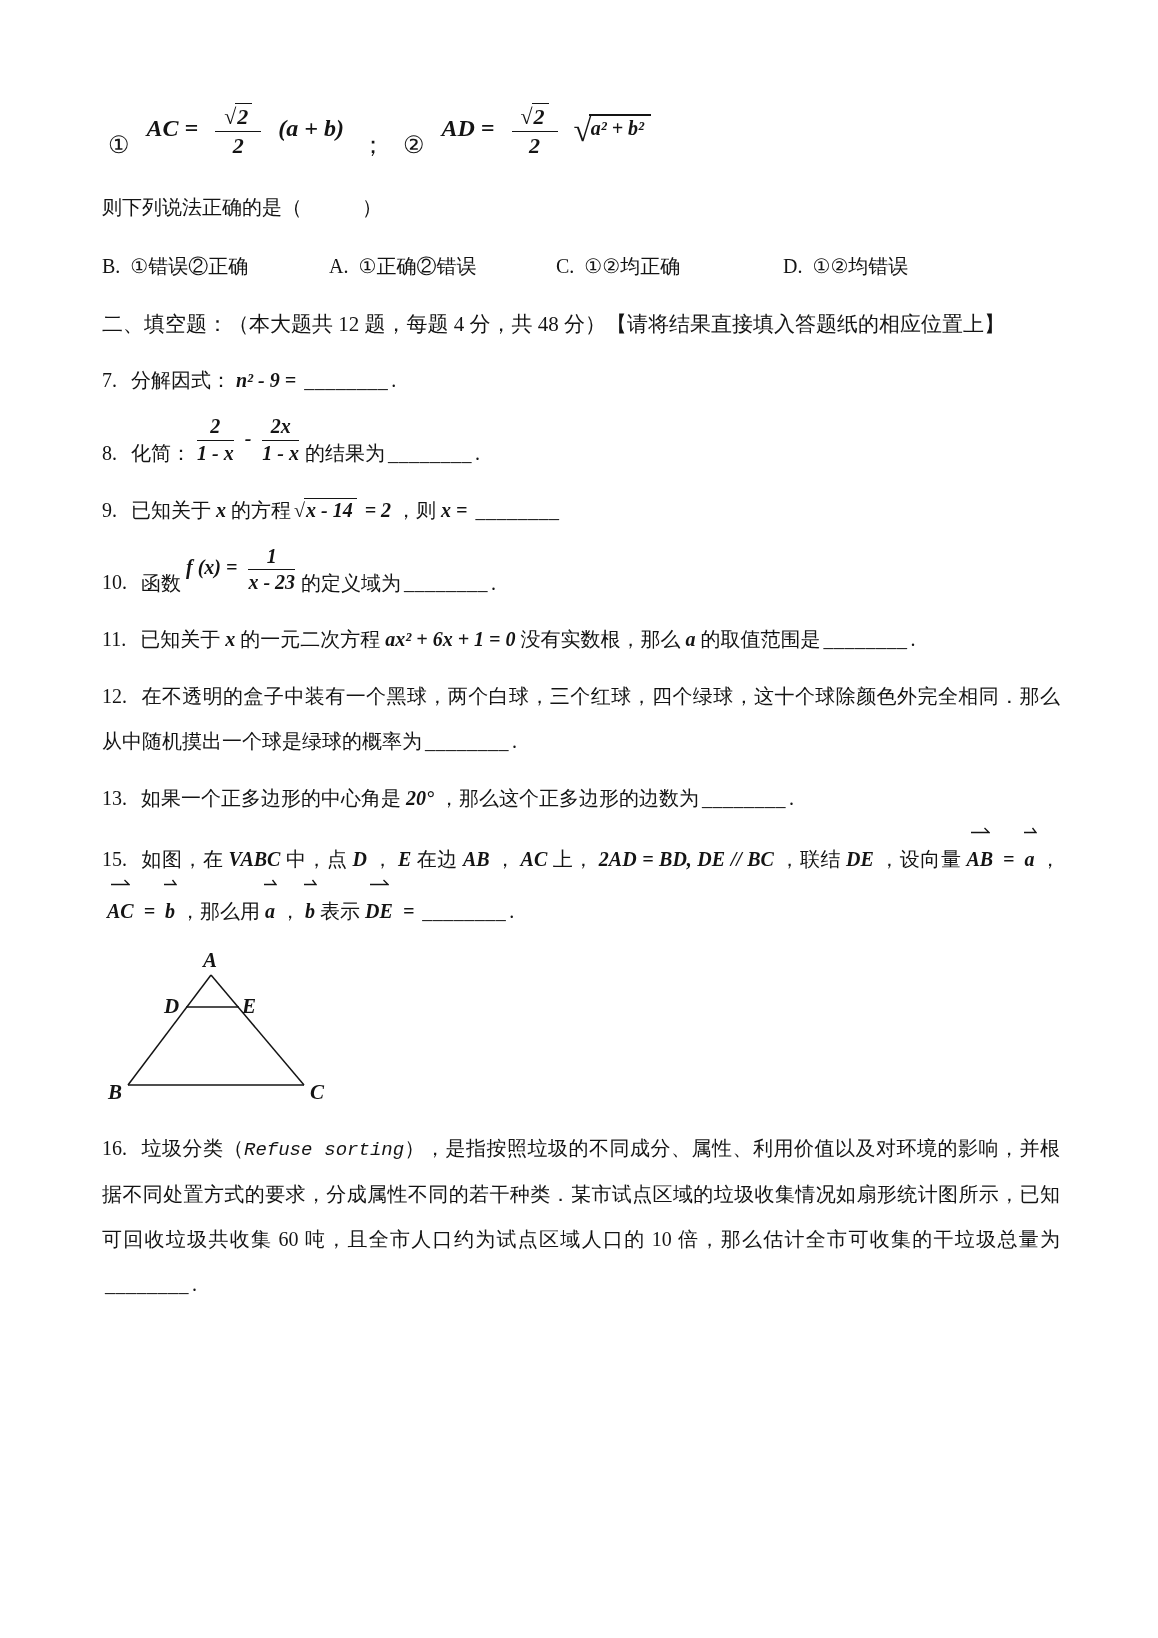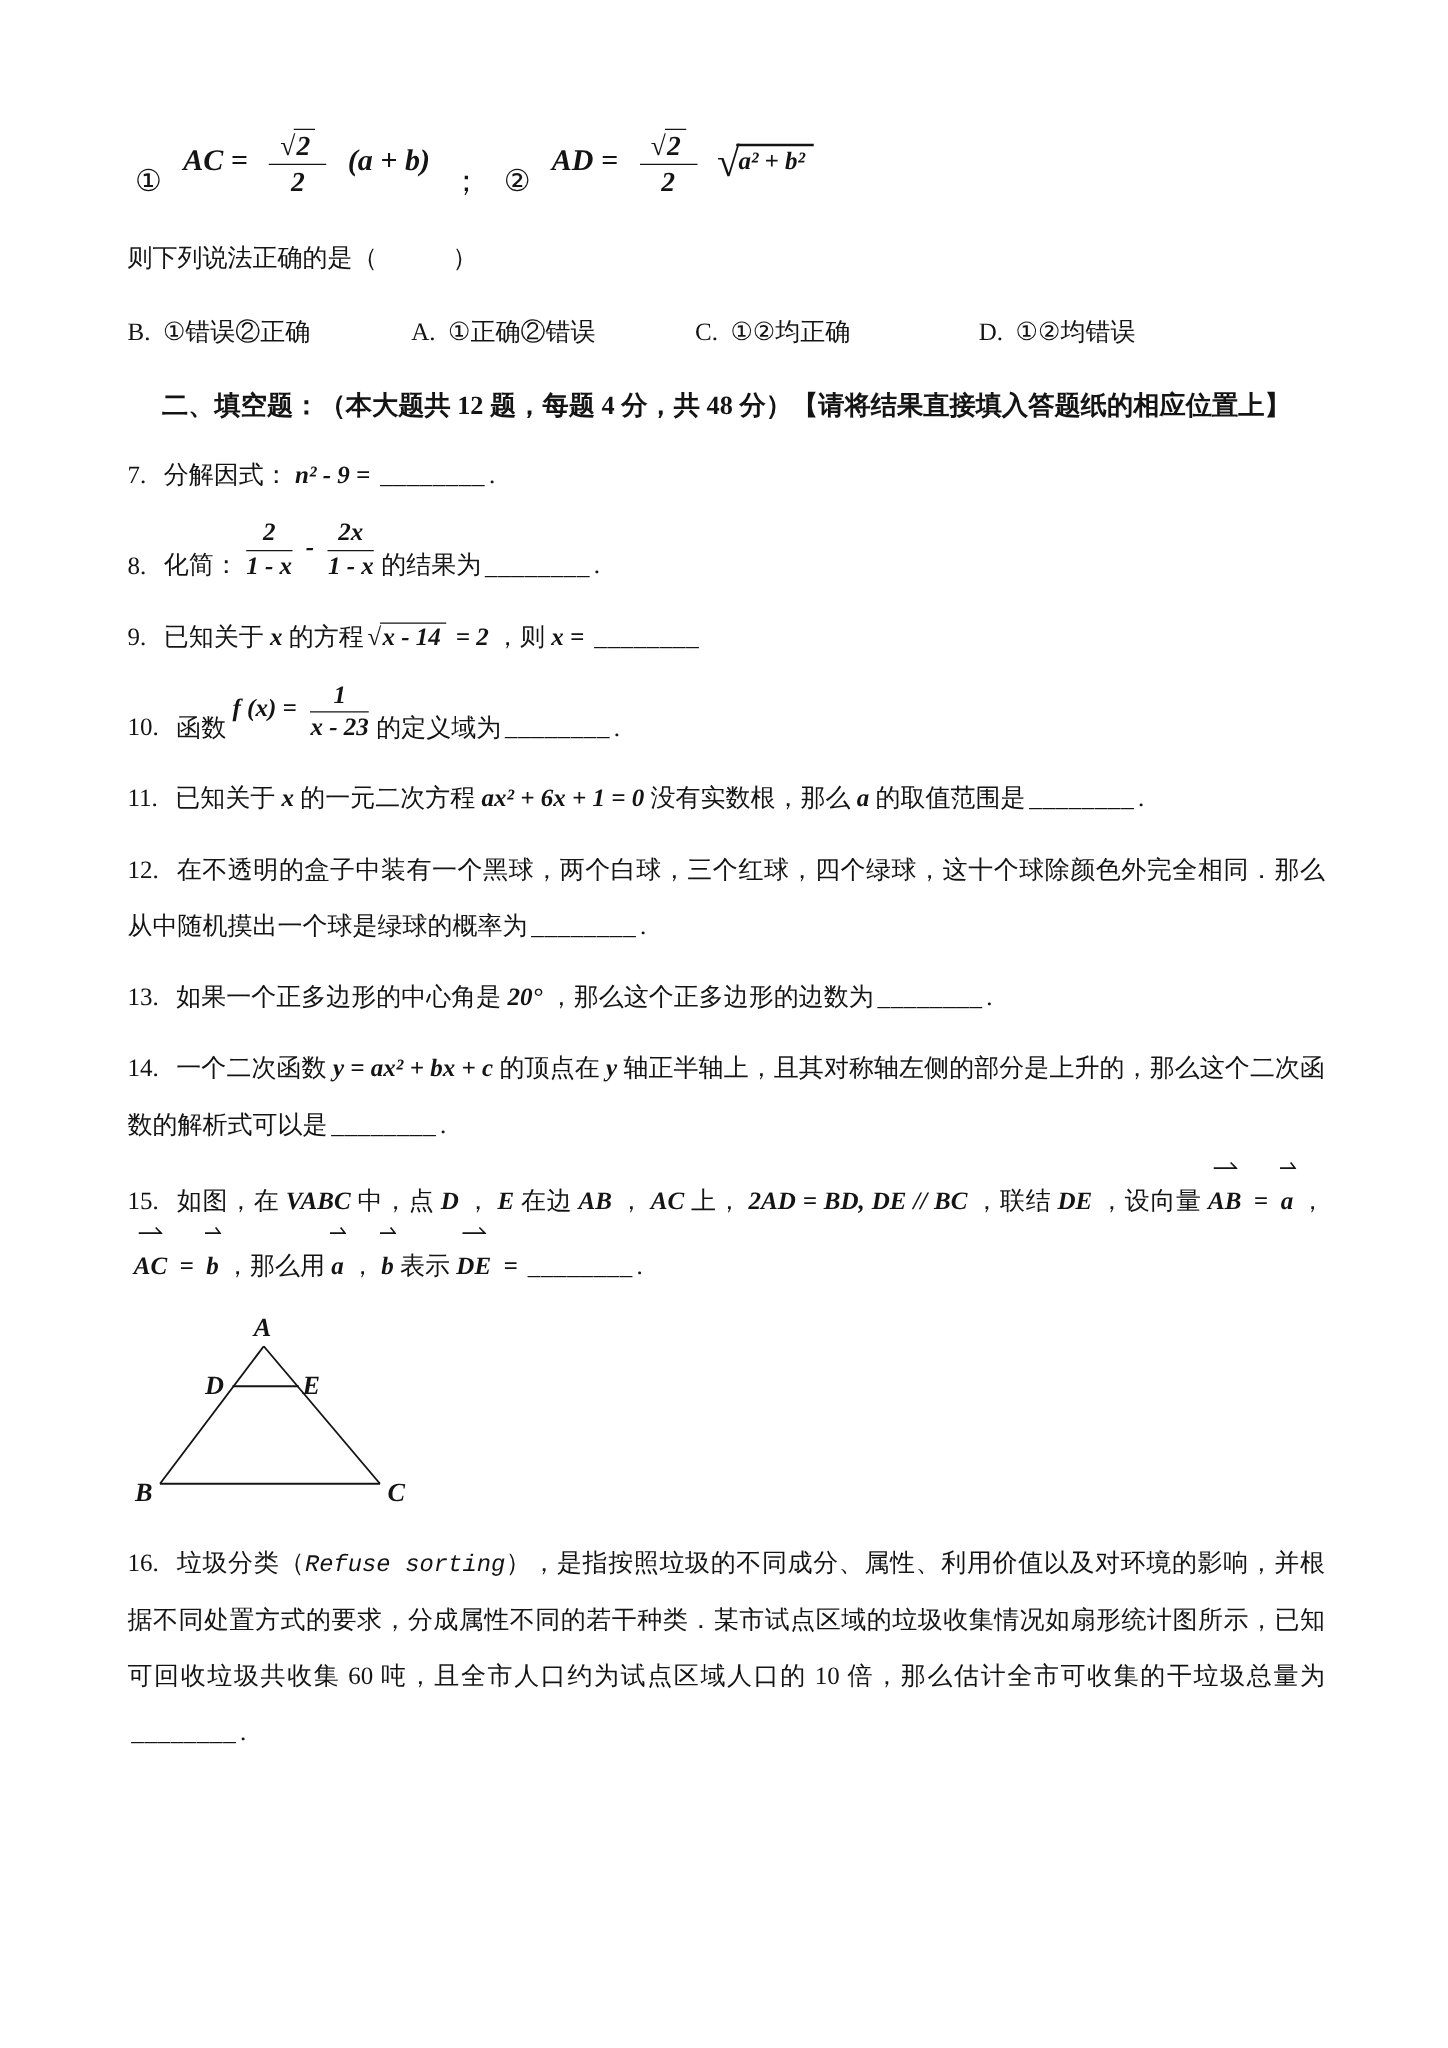--- a/index.html
+++ b/index.html
@@ -42,21 +42,21 @@
   .hdr .up{vertical-align:17px;}
   .hdr .frac{font-size:22px;}
   .hdr .mk{margin:0 6px;}
 
   .stem{margin-top:26px;}
   .choices{display:flex;margin-top:14px;line-height:2.2;}
   .choice{width:227px;}
   .choice:last-child{width:auto;}
   .clabel{margin-right:10px;}
 
-  .section{margin-top:14px;font-weight:bold;font-size:21px;line-height:2.1;text-align:center;}
+  .section{margin-top:14px;font-weight:normal;font-size:21px;line-height:2.1;}
 
   
   .q15{line-height:2.6;}
   .vec{position:relative;display:inline-block;margin:0 5px;}
   .vec .nm{font-style:italic;font-weight:bold;margin:0;}
   .vec .varr{position:absolute;left:50%;top:-7px;transform:translateX(-50%);}
 
   
   .fig{margin:12px 0 0 4px;}
   .flab{font-family:"Liberation Serif",serif;font-style:italic;font-weight:bold;
@@ -117,23 +117,20 @@
   </div>
 
   <div class="q">
     <span class="qno">12.</span><span>在不透明的盒子中装有一个黑球，两个白球，三个红球，四个绿球，这十个球除颜色外完全相同．那么从中随机摸出一个球是绿球的概率为</span><span class="blank">________</span><span>.</span>
   </div>
 
   <div class="q">
     <span class="qno">13.</span><span>如果一个正多边形的中心角是</span><span class="m">20°</span><span>，那么这个正多边形的边数为</span><span class="blank">________</span><span>.</span>
   </div>
 
-  <div class="q">
-    <span class="qno">14.</span><span>一个二次函数</span><span class="m">y = ax² + bx + c</span><span>的顶点在</span><span class="m">y</span><span>轴正半轴上，且其对称轴左侧的部分是上升的，那么这个二次函数的解析式可以是</span><span class="blank">________</span><span>.</span>
-  </div>
 
   <div class="q q15">
     <span class="qno">15.</span><span>如图，在</span><span class="m">VABC</span><span>中，点</span><span class="m">D</span><span>，</span><span class="m">E</span><span>在边</span><span class="m">AB</span><span>，</span><span class="m">AC</span><span>上，</span><span class="m">2AD = BD, DE // BC</span><span>，联结</span><span class="m">DE</span><span>，设向量</span><span class="vec"><svg class="varr" width="20" height="8" viewBox="0 0 20 8">
           <path d="M1 6.5 H19 L14.5 2" fill="none" stroke="#141414" stroke-width="1.3"></path>
         </svg><span class="nm">AB</span></span><span class="m">=</span><span class="vec"><svg class="varr" width="14" height="8" viewBox="0 0 14 8">
           <path d="M1 6.5 H13 L9.5 2" fill="none" stroke="#141414" stroke-width="1.3"></path>
         </svg><span class="nm">a</span></span><span>，</span><span class="vec"><svg class="varr" width="20" height="8" viewBox="0 0 20 8">
           <path d="M1 6.5 H19 L14.5 2" fill="none" stroke="#141414" stroke-width="1.3"></path>
         </svg><span class="nm">AC</span></span><span class="m">=</span><span class="vec"><svg class="varr" width="14" height="8" viewBox="0 0 14 8">
           <path d="M1 6.5 H13 L9.5 2" fill="none" stroke="#141414" stroke-width="1.3"></path>

